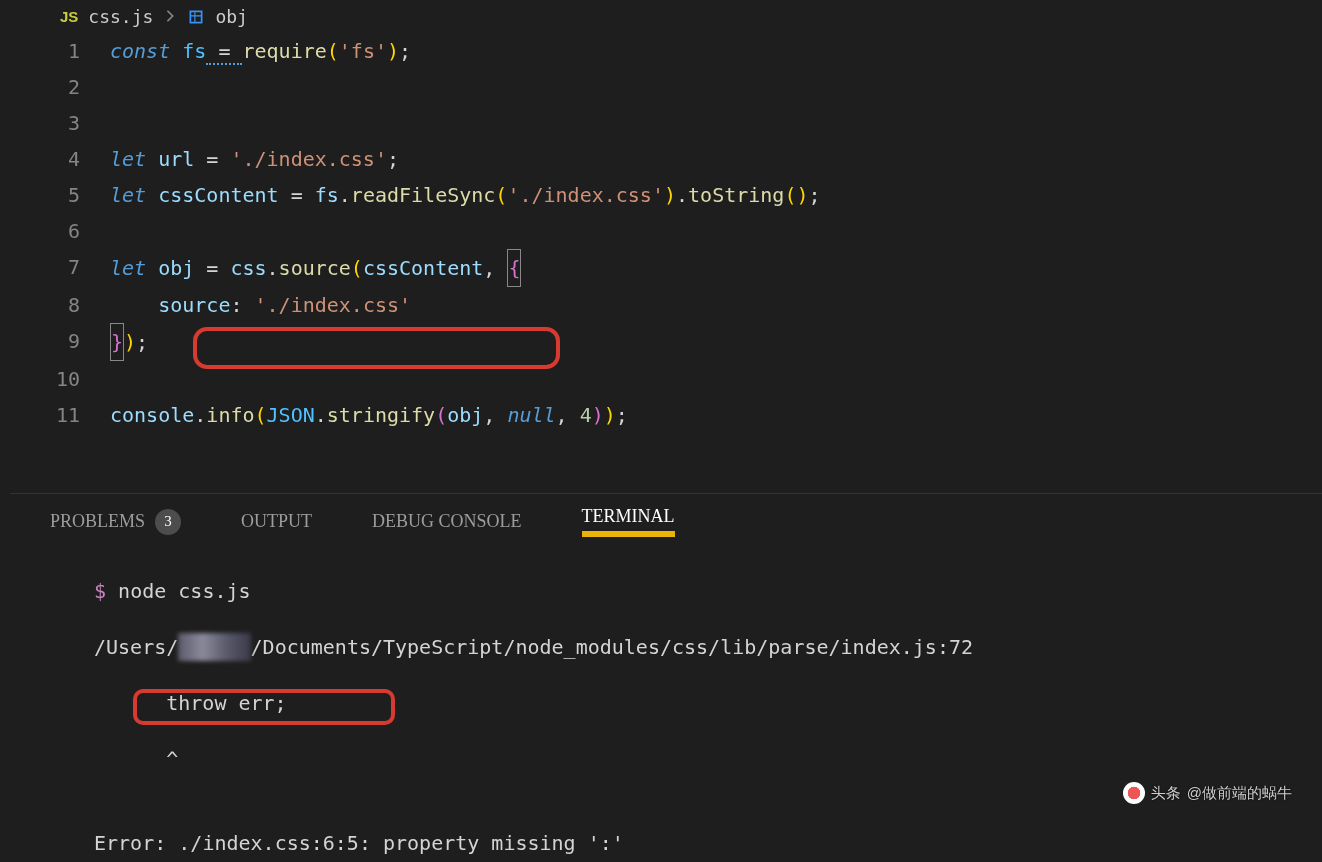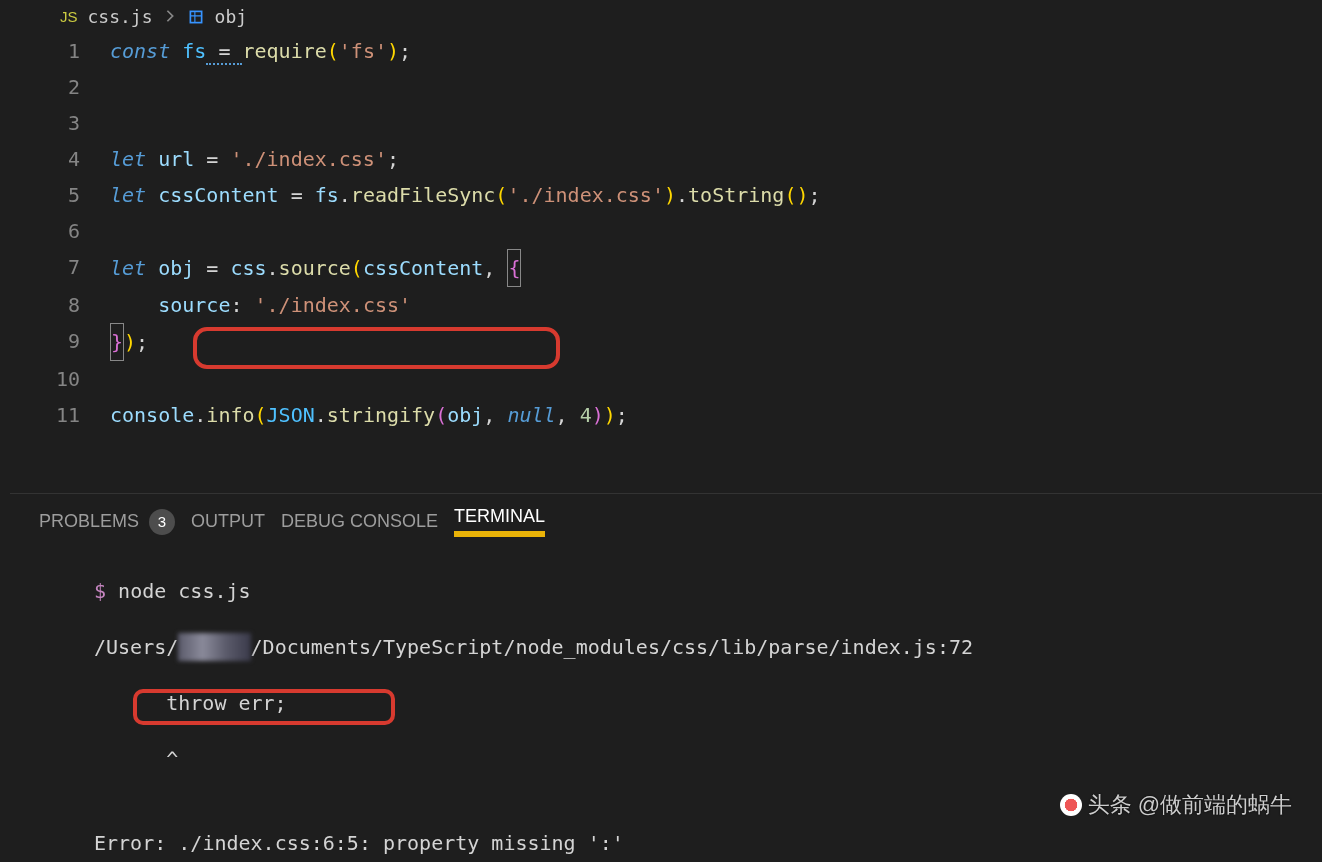--- a/index.html
+++ b/index.html
@@ -24,21 +24,21 @@
   .breadcrumbs {
     display: flex;
     align-items: center;
     gap: 10px;
     padding: 6px 10px 6px 60px;
     font-size: 18px;
     color: #a0a0a0;
   }
   .bc-jsicon {
     color: #cbcb41;
-    font-weight: normal;
+    font-weight: bold;
     font-size: 15px;
     font-family: sans-serif;
   }
   .bc-file { color: #cccccc; }
   .bc-chevron { color: #888; }
   .bc-sym-icon {
     color: #3794ff;
     display: inline-flex;
     align-items: center;
   }
@@ -88,24 +88,24 @@
     position: absolute;
   }
   .panel {
     border-top: 1px solid #333;
     flex: 1 1 auto;
     display: flex;
     flex-direction: column;
   }
   .panel-tabs {
     display: flex;
-    gap: 16px;
-    padding: 12px 39px;
-    align-items: center;
-    font-family: Liberation Sans, sans-serif;
+    gap: 60px;
+    padding: 12px 50px;
+    align-items: center;
+    font-family: Liberation Serif, serif;
     font-size: 18px;
     color: #9d9d9d;
   }
   .panel-tab {
     cursor: pointer;
     display: flex;
     align-items: center;
     gap: 10px;
   }
   .panel-tab.active {
@@ -136,24 +136,24 @@
   .termline { white-space: pre; margin-left: 44px; }
   .prompt { color: #c586c0; }
   .red-highlight-2 {
     border: 4px solid #d73a2f;
     border-radius: 10px;
     position: absolute;
   }
   .watermark {
     position: absolute;
     right: 30px;
-    bottom: 42px;
+    bottom: 58px;
     color: #ccc;
     font-family: sans-serif;
-    font-size: 22px;
+    font-size: 15px;
     text-shadow: 0 0 2px #000;
     display: flex;
     align-items: center;
     gap: 6px;
   }
   .watermark-icon {
     width:22px;height:22px;border-radius:50%;
     background: radial-gradient(circle, #e55 40%, #fff 42%);
     display:inline-block;
   }

